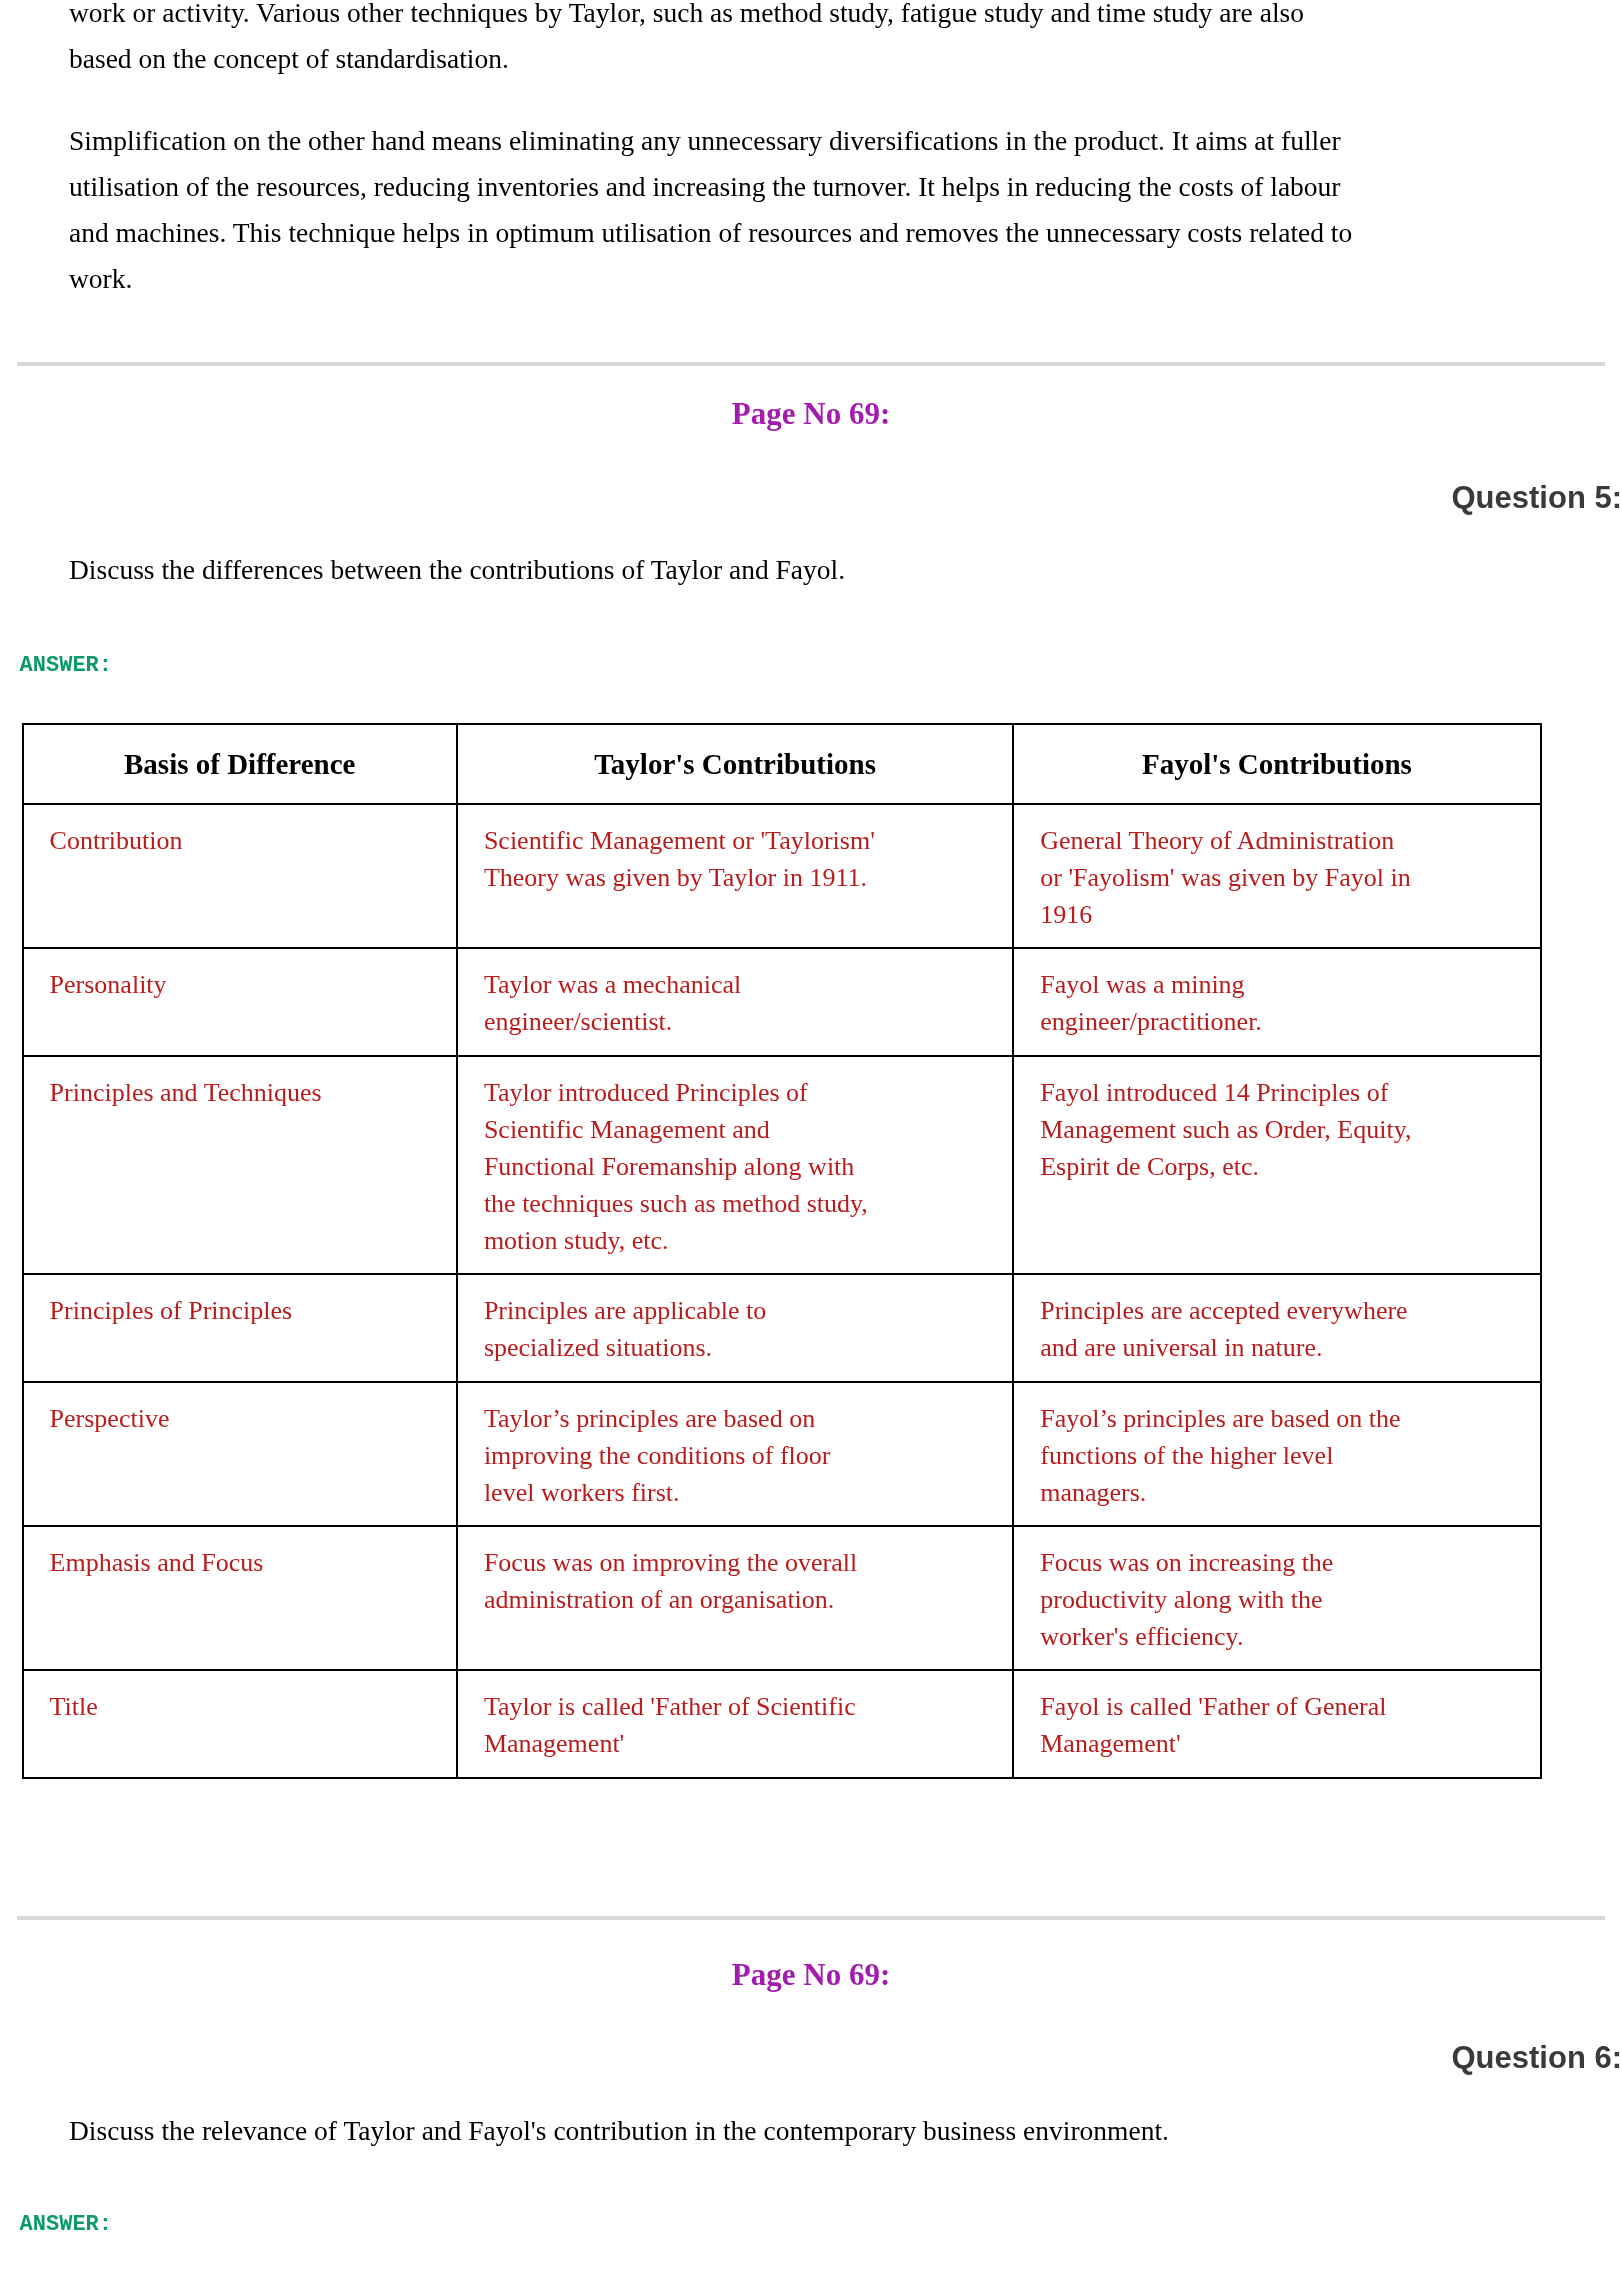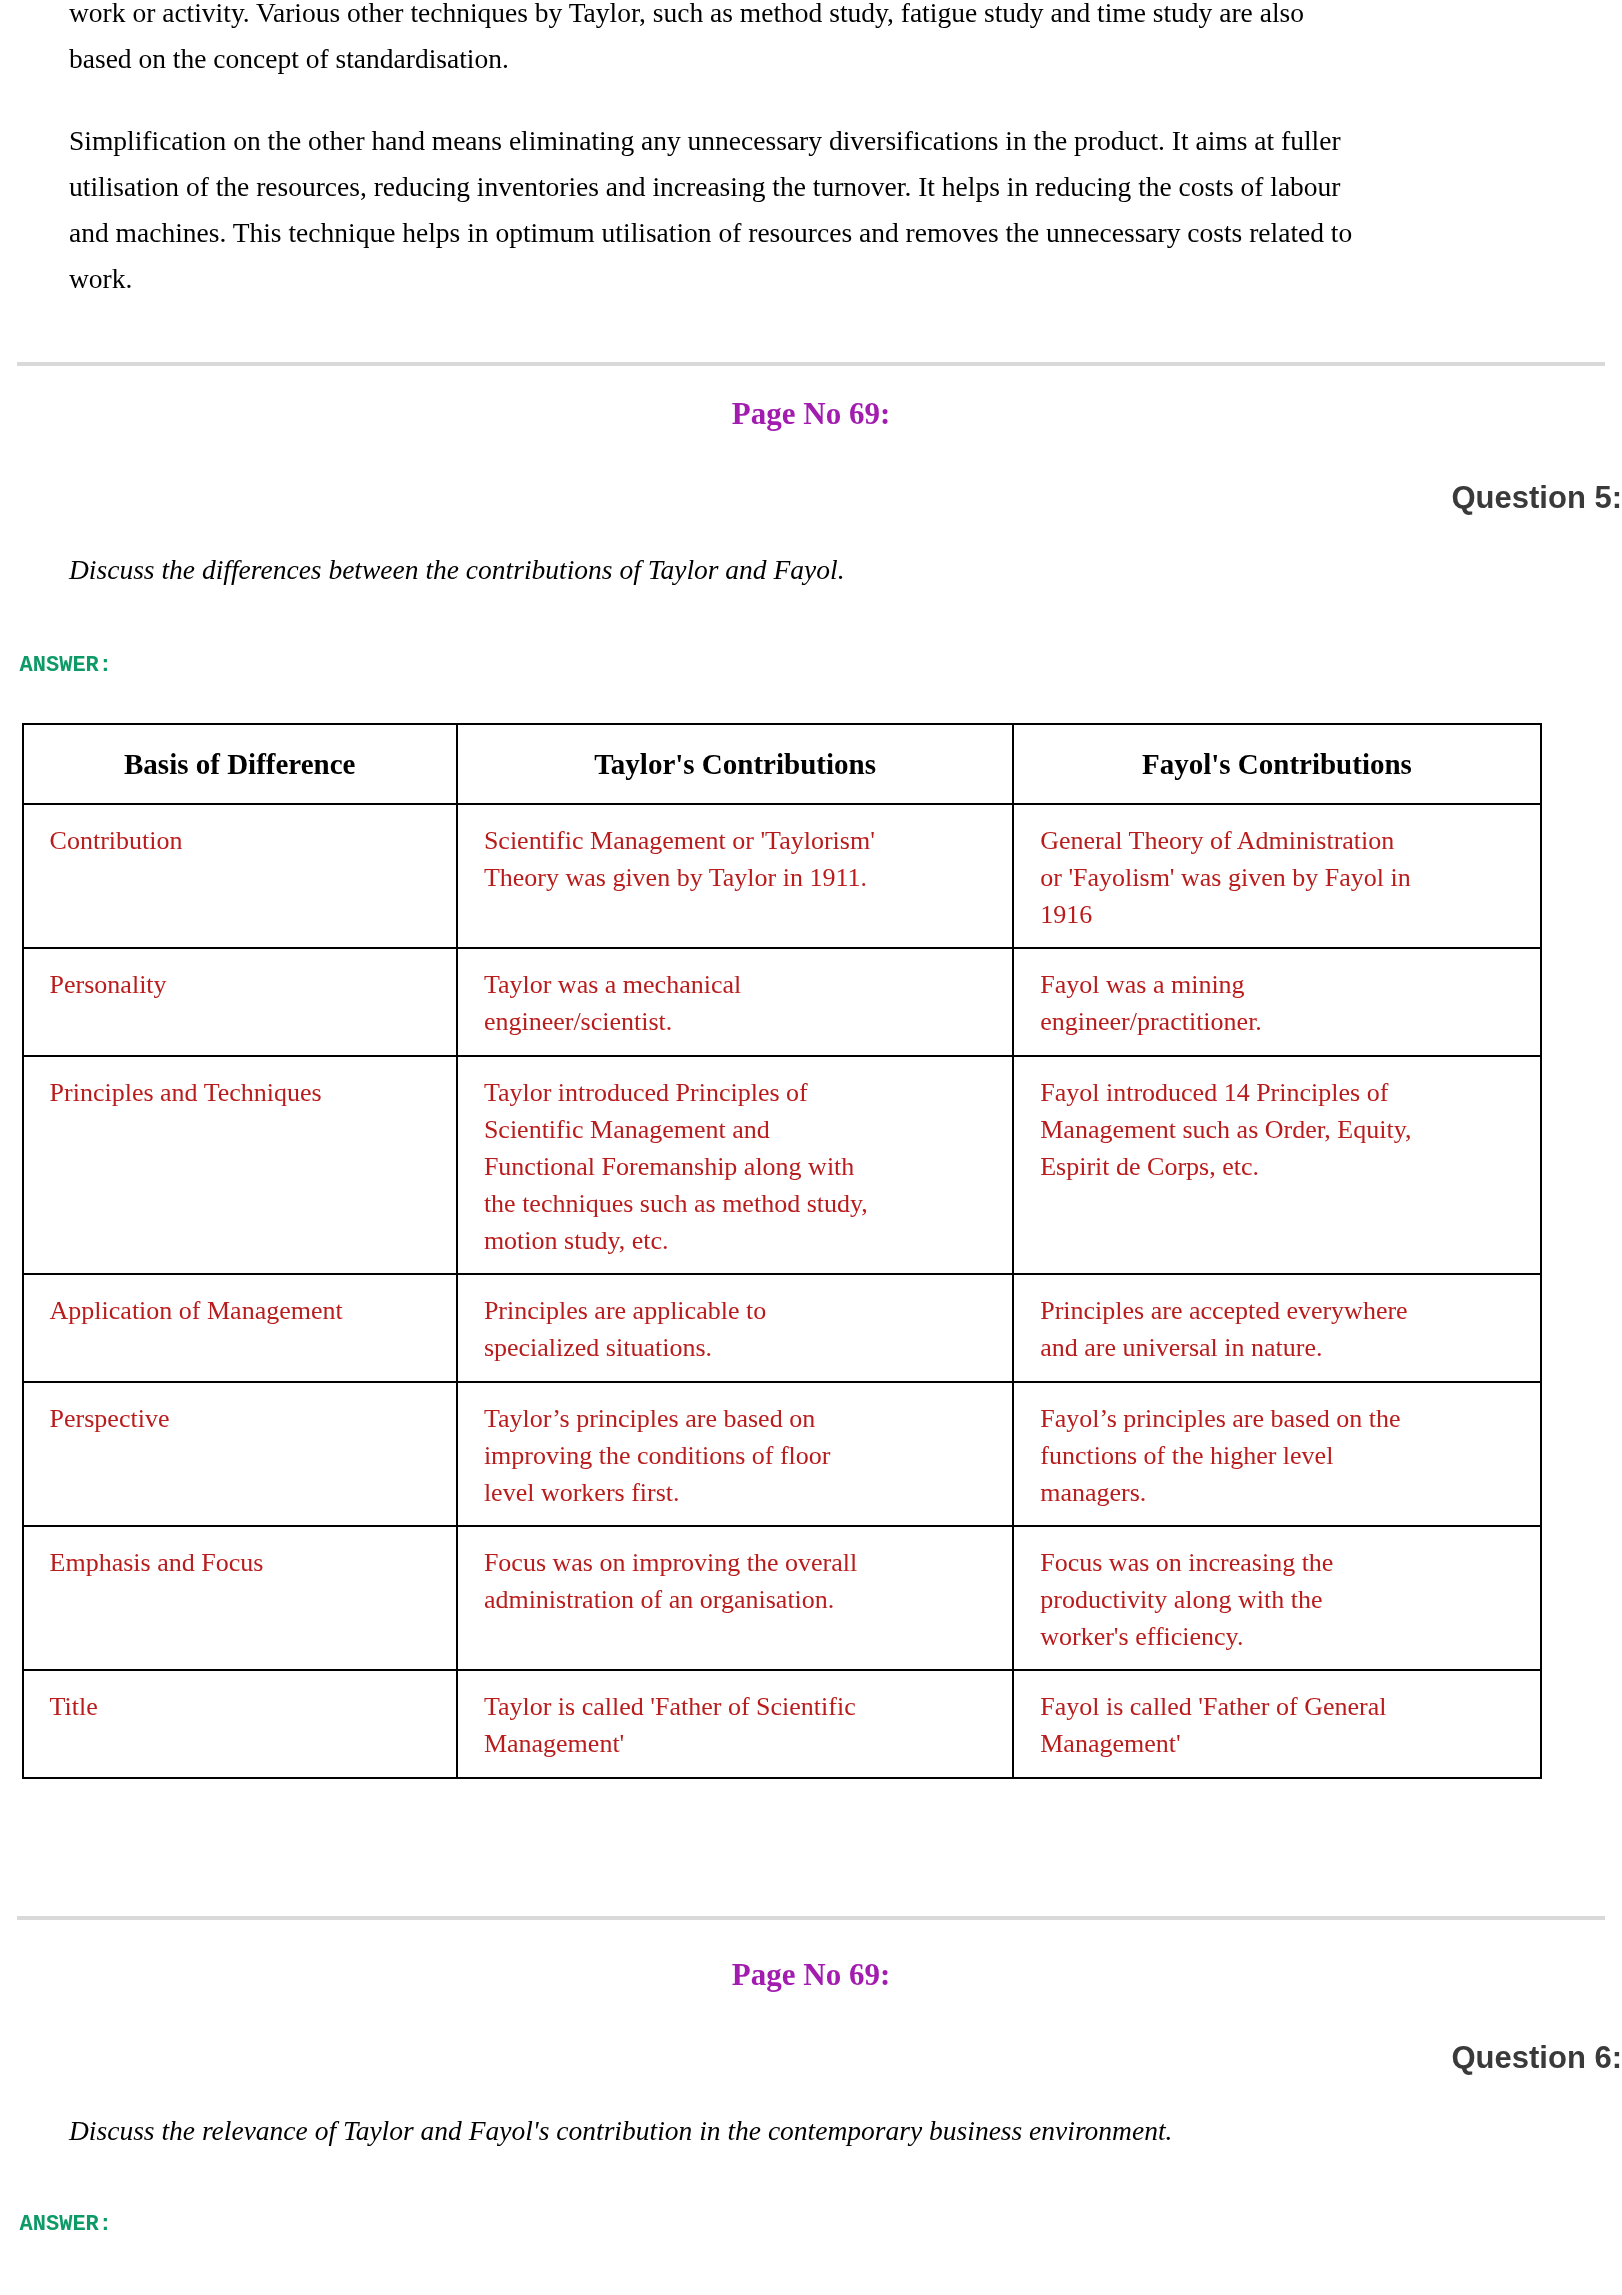--- a/index.html
+++ b/index.html
@@ -57,21 +57,20 @@
     margin: 0 0 0 18.3px;
   }
   #question-heading-1 { margin-top: 46px; }
   #question-heading-2 { margin-top: 45px; }
 
   .question-text {
     font-size: 27.5px;
     line-height: 37px;
     margin: 0 39px 0 69px;
     color: #000000;
-    font-style: italic;
   }
   #question-text-1 { margin-top: 34px; }
   #question-text-2 { margin-top: 35px; }
 
   .answer-label {
     font-family: Liberation Mono, monospace;
     font-weight: bold;
     font-size: 22px;
     line-height: 39px;
     color: #0d9a66;
@@ -175,21 +174,21 @@
         <td>Taylor introduced Principles of
 Scientific Management and
 Functional Foremanship along with
 the techniques such as method study,
 motion study, etc.</td>
         <td>Fayol introduced 14 Principles of
 Management such as Order, Equity,
 Espirit de Corps, etc.</td>
       </tr>
       <tr>
-        <td>Application of Management</td>
+        <td>Principles of Principles</td>
         <td>Principles are applicable to
 specialized situations.</td>
         <td>Principles are accepted everywhere
 and are universal in nature.</td>
       </tr>
       <tr>
         <td>Perspective</td>
         <td>Taylor’s principles are based on
 improving the conditions of floor
 level workers first.</td>

